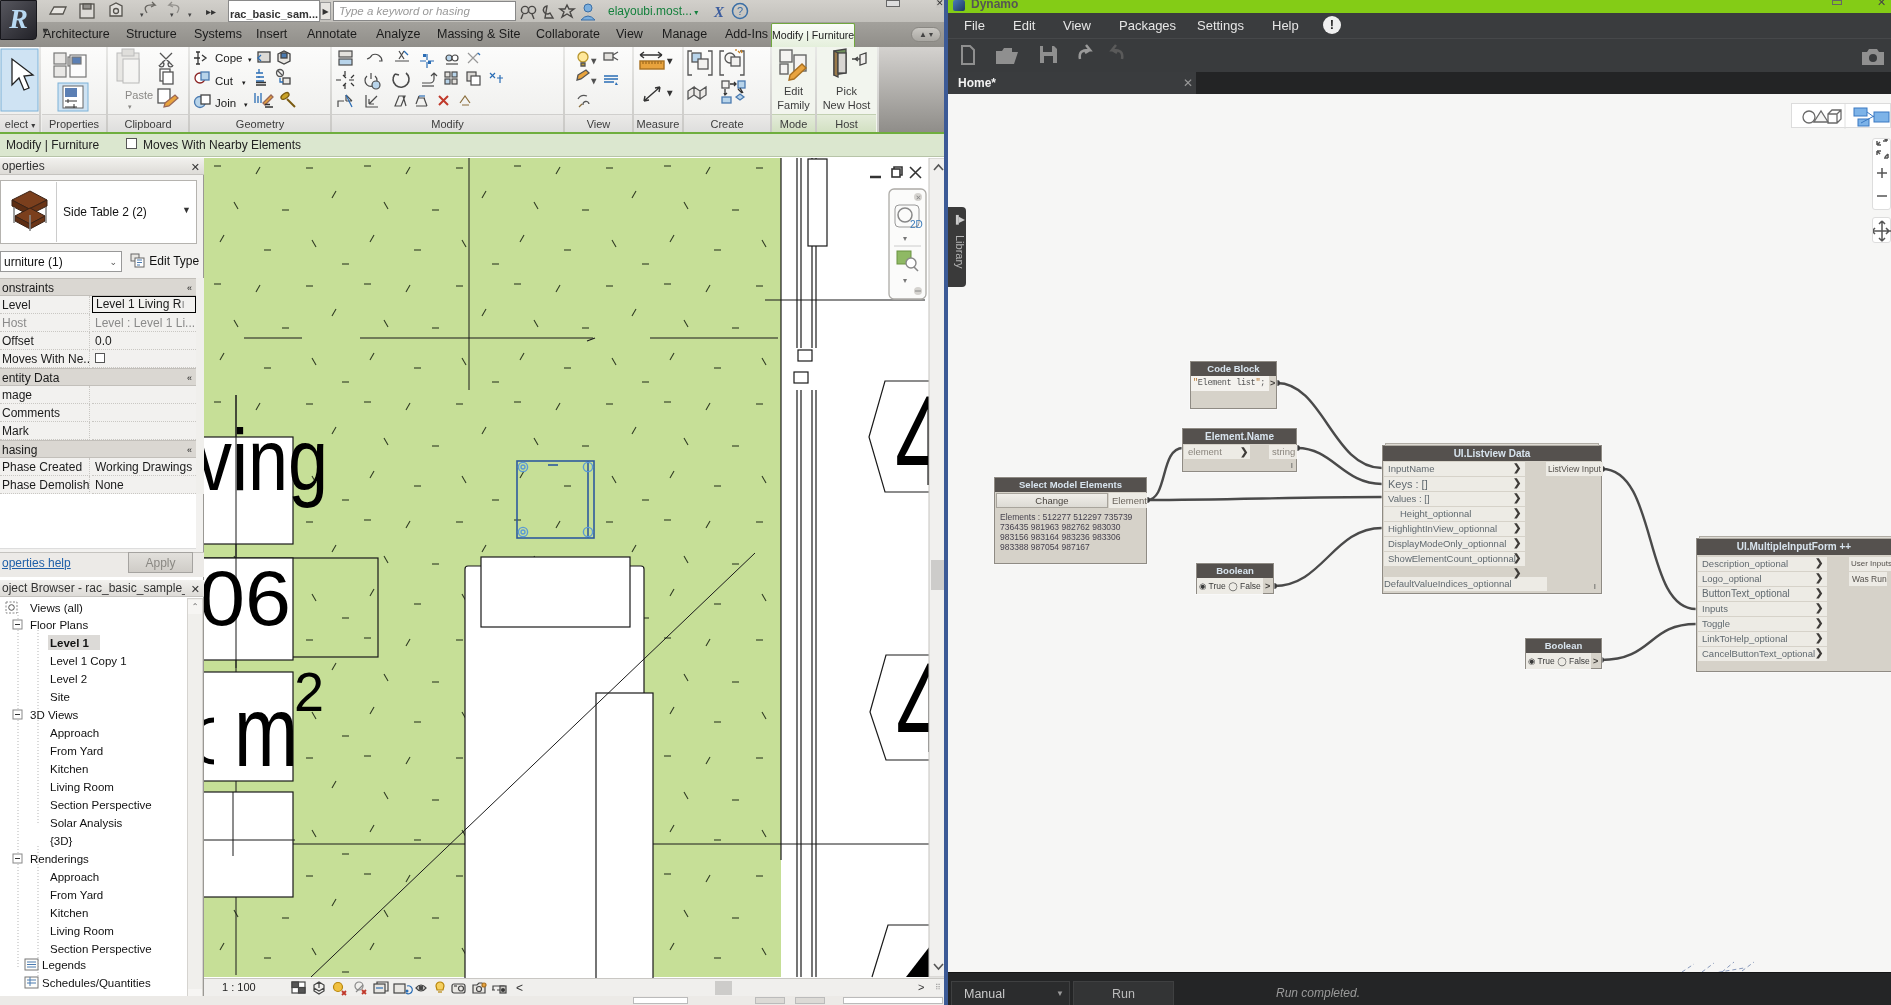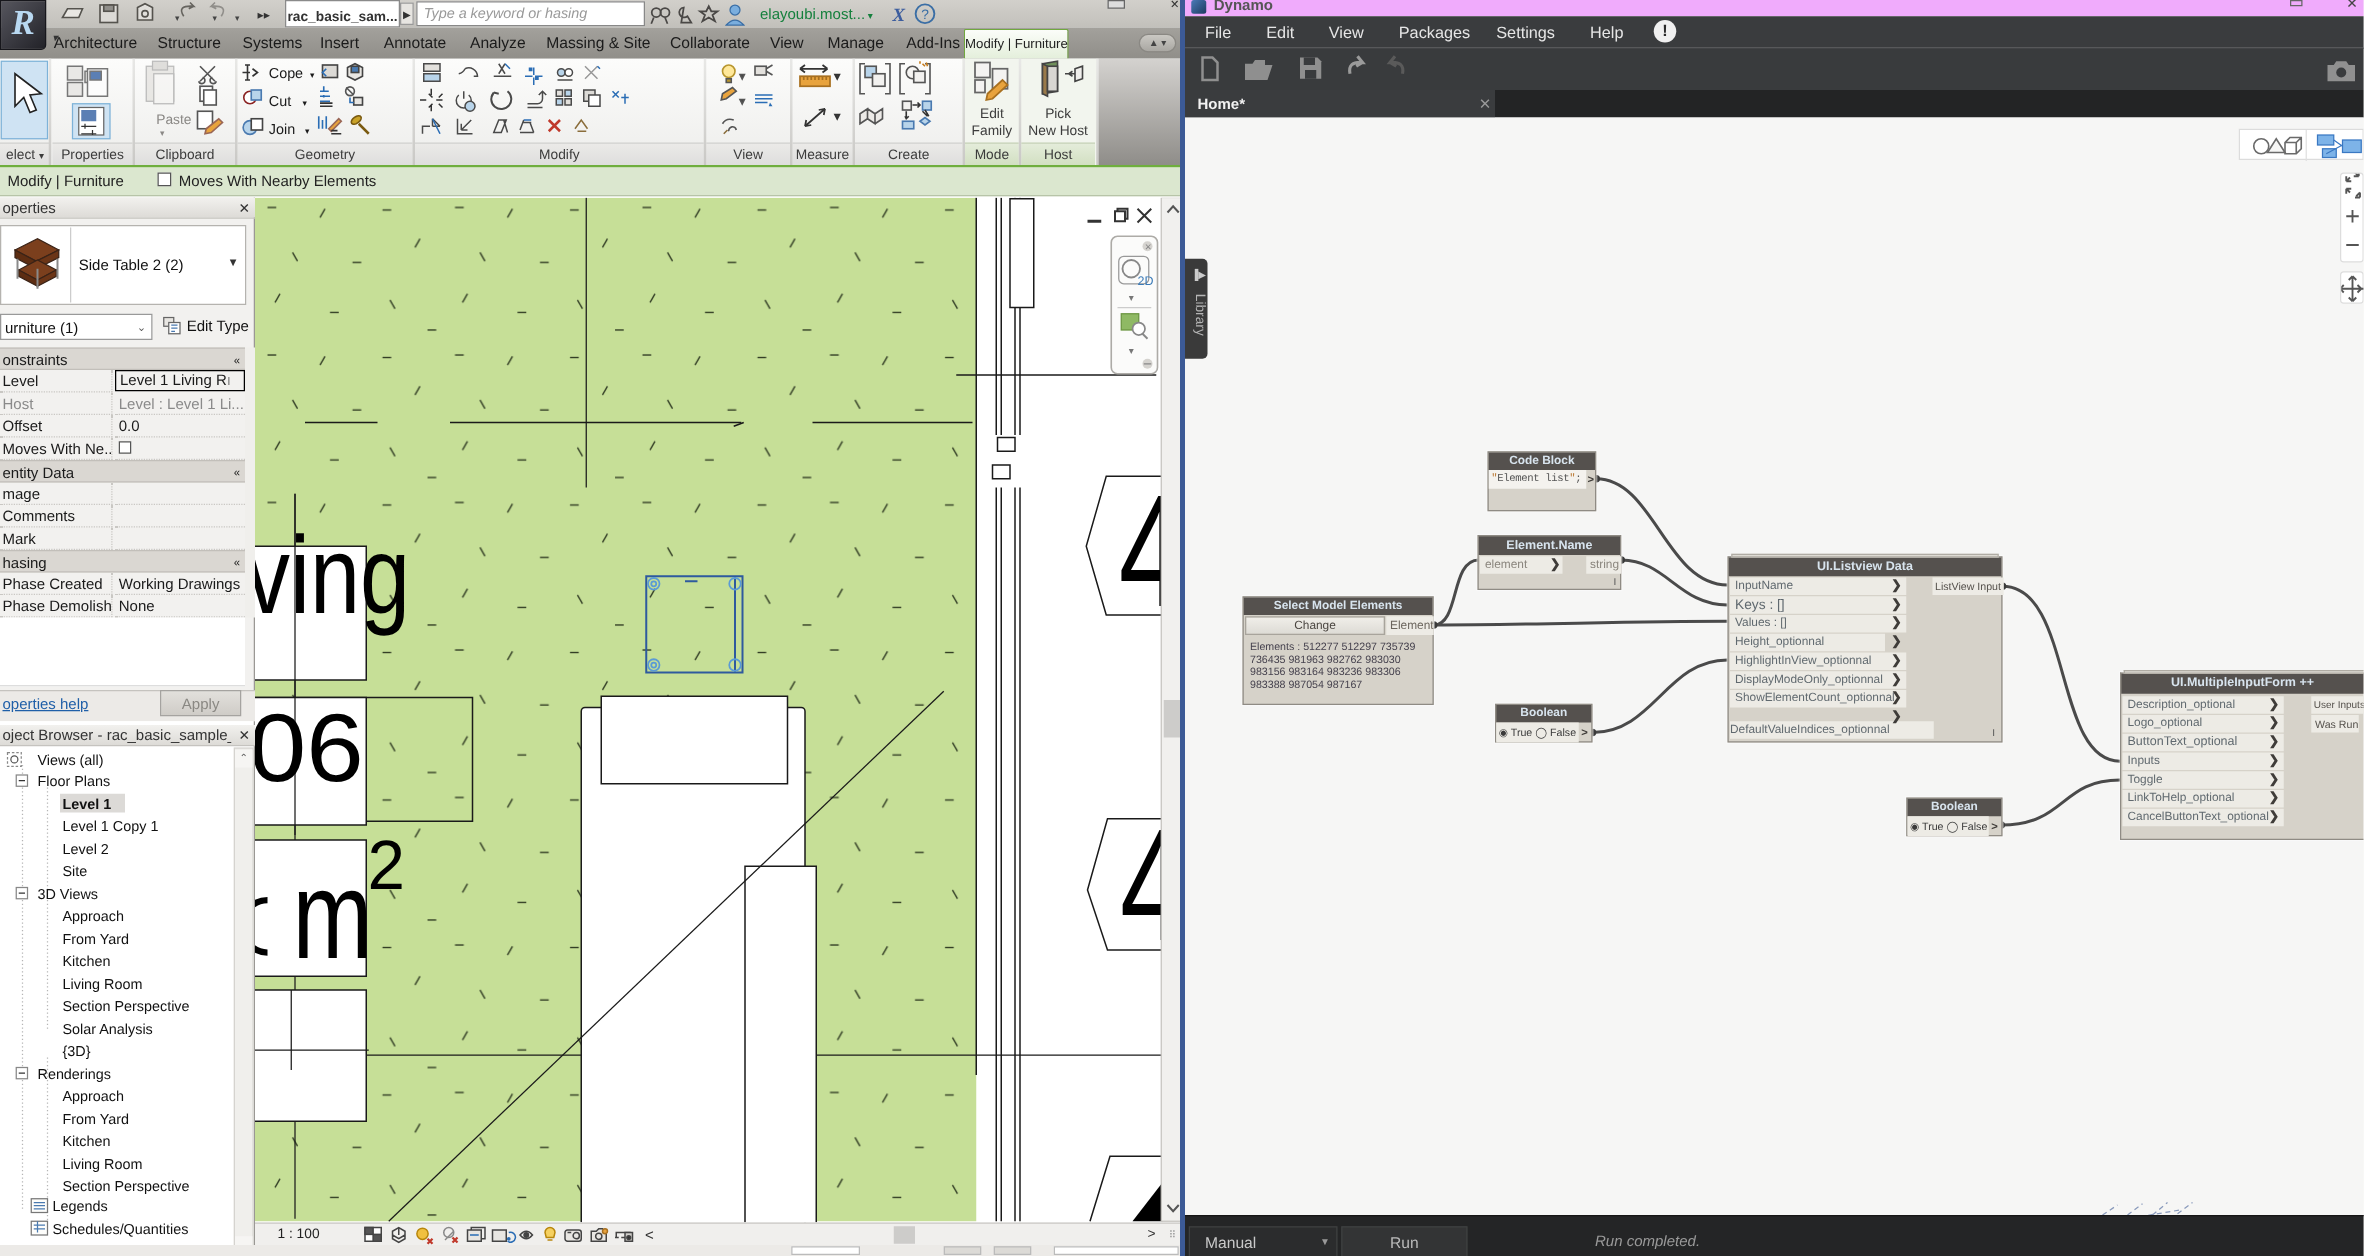--- a/index.html
+++ b/index.html
@@ -34,21 +34,21 @@
 .plab{left:0;width:90px;padding-left:2px;border-right:1px dotted #c9c7c3}
 .pval{left:92px;width:104px;padding-left:3px}
 
 #canvas{left:204px;top:158px;width:743px;height:820px;background:#fff;overflow:hidden}
 #vbar{left:204px;top:978px;width:743px;height:18px;background:#f0efed;border-top:1px solid #c9c7c3;font-size:11px;color:#222}
 #statusbar{left:0;top:996px;width:947px;height:9px;background:#eceae7}
 
 #rborder{left:944px;top:0;width:4px;height:1005px;background:#3c5a96}
 
 #dyn{left:948px;top:0;width:943px;height:1005px;background:#f6f6f5}
-#dtitle{left:0;top:0;width:943px;height:13px;background:#f0abfc}
+#dtitle{left:0;top:0;width:943px;height:13px;background:#84cc16}
 #dmenu{left:0;top:13px;width:943px;height:25px;background:#3a3c3e}
 .dmi{position:absolute;top:5px;font-size:13px;color:#e6e6e6}
 #dtool{left:0;top:38px;width:943px;height:34px;background:#393b3d;border-top:1px solid #46484a}
 #dtabs{left:0;top:72px;width:943px;height:22px;background:#232425}
 #hometab{left:0;top:0;width:248px;height:22px;background:#3a3c3e;color:#f2f2f2;font-weight:bold;font-size:12px;line-height:22px;padding-left:10px}
 #dcanvas{left:0;top:94px;width:943px;height:878px;background:#f6f6f5;overflow:hidden}
 #dbottom{left:0;top:972px;width:943px;height:33px;background:#242526;border-top:1px solid #151515}
 
 .node{position:absolute;border:1px solid #8f8b84;background:#d6d2c9;box-shadow:0 0 0 1px rgba(255,255,255,.4)}
 .ntitle{width:100%;background:#55514e;color:#d8e4ee;font-weight:bold;text-align:center;overflow:hidden}
@@ -800,21 +800,21 @@
   <div class="nrow" style="left:0;top:14px;width:66px;height:16px;font-size:8.5px;line-height:16px;color:#3a3a3a"><span style="margin-left:2px">◉ True</span> <span>◯ False</span></div>
   <div class="narr" style="left:68px;top:14px;font-size:9px;line-height:16px">&gt;</div>
 </div>
 
 <div class="node" style="left:434px;top:351px;width:220px;height:149px">
   <div style="position:absolute;left:2px;top:-3px;width:214px;height:3px;background:#dedbd4;border:1px solid #b0aca4"></div>
   <div class="ntitle" style="height:15px;font-size:10px;line-height:15px">UI.Listview Data</div>
   <div class="nrow" style="left:1px;top:16px;width:141px;height:14px;font-size:9.5px;line-height:14px;padding-left:4px">InputName</div>
   <div class="nrow" style="left:1px;top:31px;width:141px;height:14px;font-size:11px;line-height:14px;padding-left:4px">Keys : []</div>
   <div class="nrow" style="left:1px;top:46px;width:141px;height:14px;font-size:9.5px;line-height:14px;padding-left:4px">Values : []</div>
-  <div class="nrow" style="left:1px;top:61px;width:124px;height:14px;font-size:9.5px;line-height:14px;padding-left:4px">Height_optionnal</div>
+  <div class="nrow" style="left:1px;top:61px;width:141px;height:14px;font-size:9.5px;line-height:14px;padding-left:16px">Height_optionnal</div>
   <div class="nrow" style="left:1px;top:76px;width:141px;height:14px;font-size:9.5px;line-height:14px;padding-left:4px">HighlightInView_optionnal</div>
   <div class="nrow" style="left:1px;top:91px;width:141px;height:14px;font-size:9.5px;line-height:14px;padding-left:4px">DisplayModeOnly_optionnal</div>
   <div class="nrow" style="left:1px;top:106px;width:141px;height:14px;font-size:9.5px;line-height:14px;padding-left:4px">ShowElementCount_optionnal</div>
   <div class="nrow" style="left:1px;top:131px;width:163px;height:14px;font-size:9.5px;line-height:14px;padding-left:0">DefaultValueIndices_optionnal</div>
   <div class="narr" style="left:130px;top:16px;font-size:10px">❯</div>
           <div class="narr" style="left:130px;top:31px;font-size:10px">❯</div>
           <div class="narr" style="left:130px;top:46px;font-size:10px">❯</div>
           <div class="narr" style="left:130px;top:61px;font-size:10px">❯</div>
           <div class="narr" style="left:130px;top:76px;font-size:10px">❯</div>
           <div class="narr" style="left:130px;top:91px;font-size:10px">❯</div>

